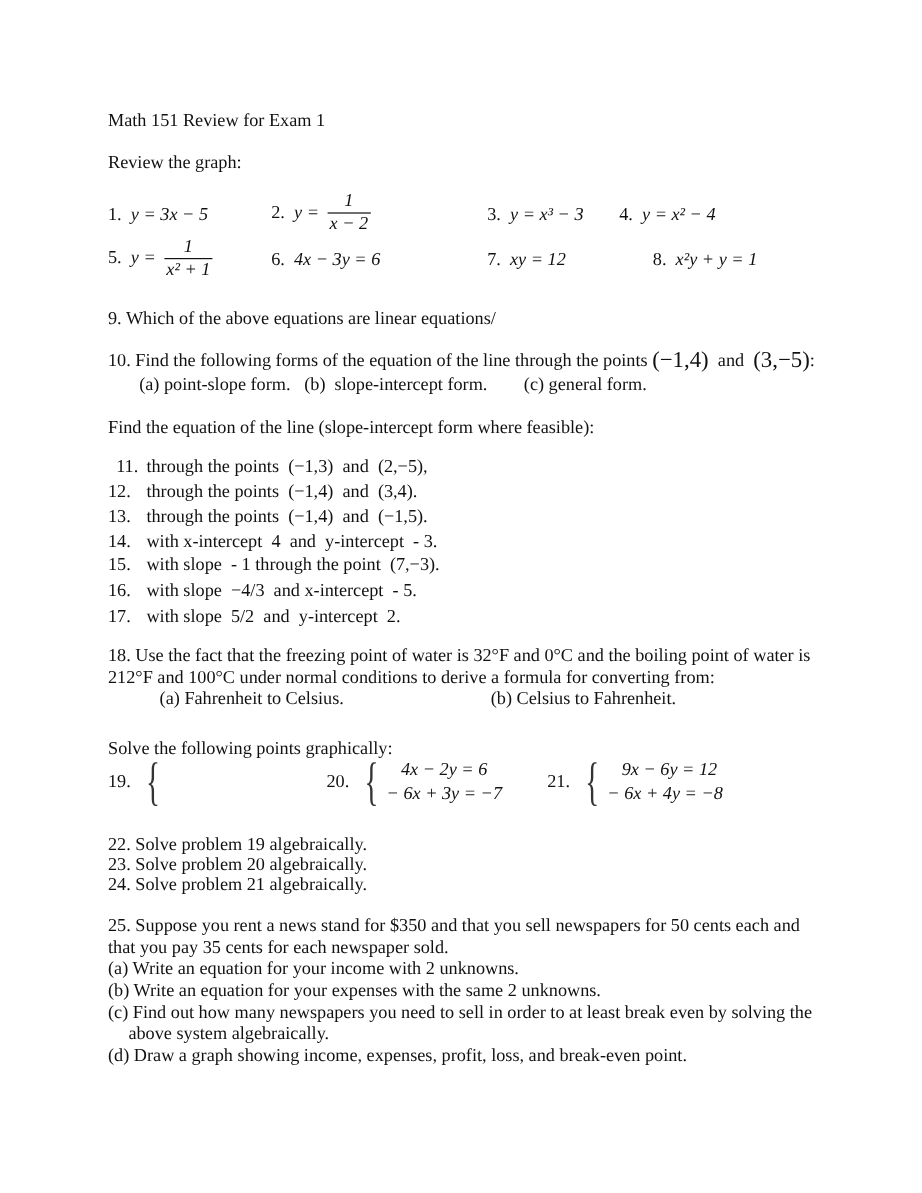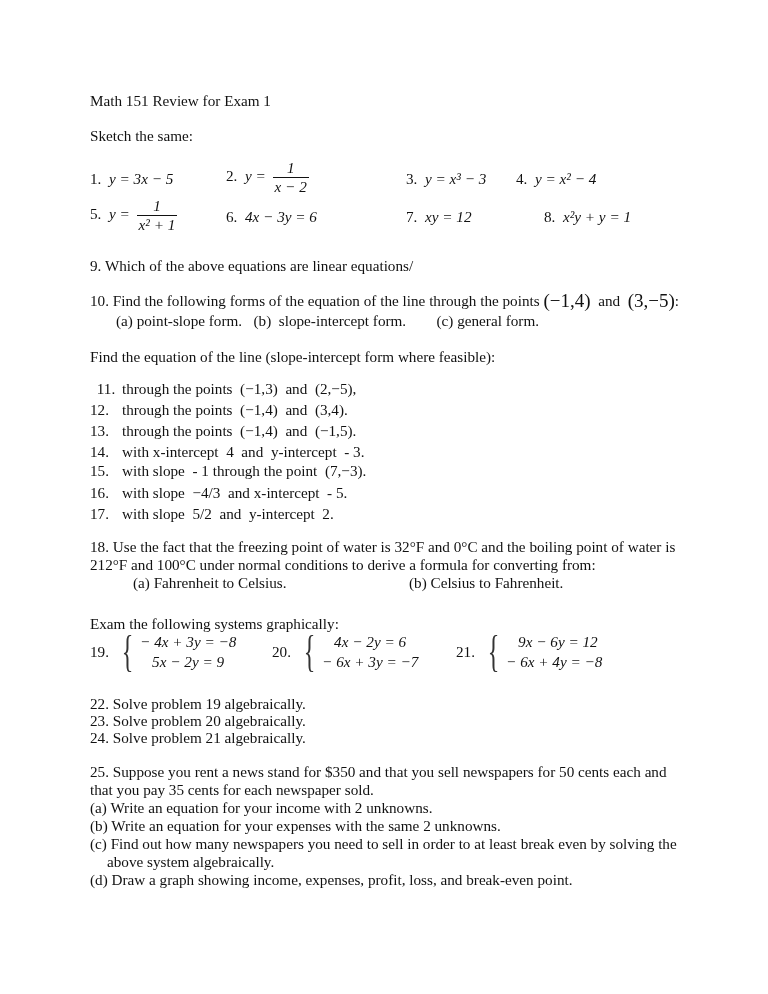--- a/index.html
+++ b/index.html
@@ -17,21 +17,21 @@
   .num-col { display: inline-block; width: 32px; }
   .sys { display: inline-flex; align-items: center; }
   .brace { font-size: 44px; line-height: 40px; transform: scaleX(0.55); display: inline-block; margin: 0 2px 0 0; font-weight: 200; color: #333; }
   .sys-lines { display: inline-flex; flex-direction: column; line-height: 20px; }
   .sys-label { display: inline-block; margin-right: 8px; }
 </style>
 </head>
 <body>
 
 <div class="abs" style="left:90px;top:92px;">Math 151 Review for Exam 1</div>
-<div class="abs" style="left:90px;top:127px;">Sketch the same:</div>
+<div class="abs" style="left:90px;top:127px;">Review the graph:</div>
 
 <div class="abs" style="left:90px;top:170px;">
   <span>1.</span>&nbsp;
   <span class="m">y = 3x − 5</span>
 </div>
 <div class="abs" style="left:226px;top:160px;">
   <span>2.</span>&nbsp;
   <span class="m">y =</span>
   <span class="frac m">
     <span class="num">1</span>
@@ -100,30 +100,26 @@
 </div>
 <div class="abs" style="left:90px;top:505px;">
   <span class="num-col">17.</span><span style="white-space:pre;margin-top:40px;">with slope  5/2  and  y-intercept  2.</span>
 </div>
 
 <div class="abs" style="left:90px;top:538px;">18.  Use the fact that the freezing point of water is 32°F and 0°C and the boiling point of water is</div>
 <div class="abs" style="left:90px;top:556px;">212°F and 100°C under normal conditions to derive a formula for converting from:</div>
 <div class="abs" style="left:133px;top:574px;">(a)  Fahrenheit to Celsius.</div>
 <div class="abs" style="left:409px;top:574px;">(b)  Celsius to Fahrenheit.</div>
 
-<div class="abs" style="left:90px;top:615px;">Exam the following systems graphically:</div>
+<div class="abs" style="left:90px;top:615px;">Solve the following points graphically:</div>
 
 <div class="abs" style="left:90px;top:632px;">
   <span class="sys">
     <span class="sys-label">19.</span>
     <span class="brace">{</span>
-    <span class="sys-lines m">
-      <span>− 4x + 3y = −8</span>
-      <span style="padding-left:12px;">5x − 2y = 9</span>
-    </span>
   </span>
 </div>
 <div class="abs" style="left:272px;top:632px;">
   <span class="sys">
     <span class="sys-label">20.</span>
     <span class="brace">{</span>
     <span class="sys-lines m">
       <span style="padding-left:12px;">4x − 2y = 6</span>
       <span>− 6x + 3y = −7</span>
     </span>

